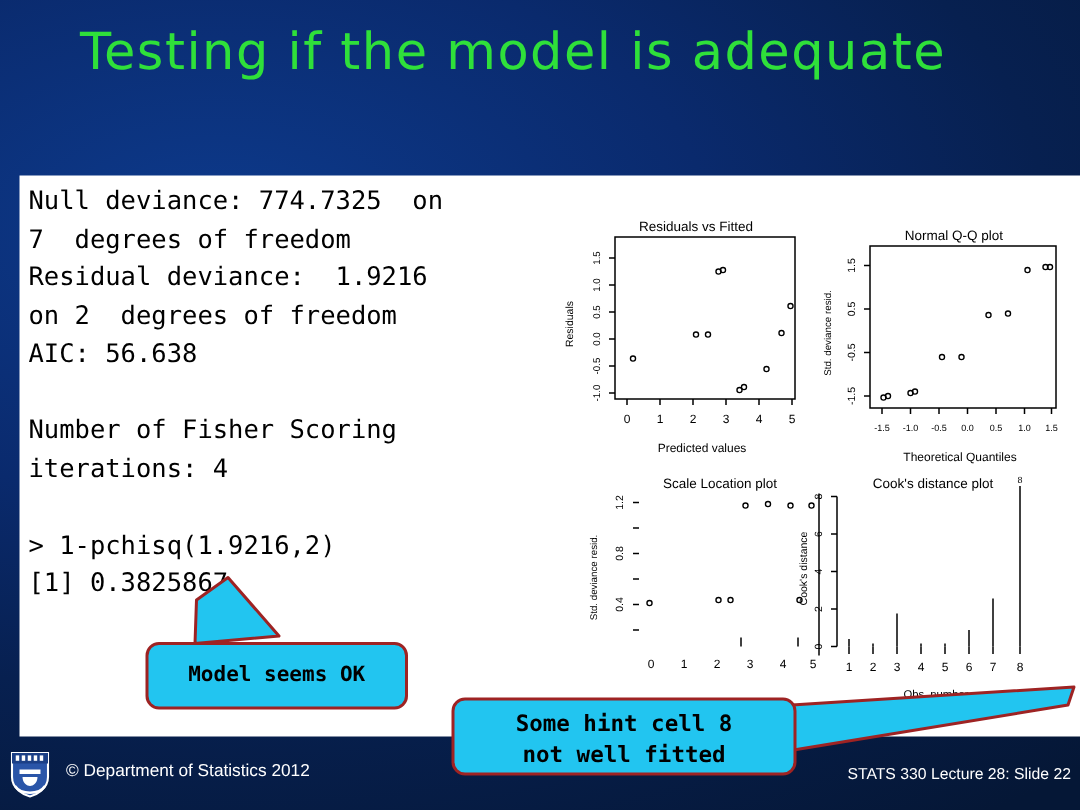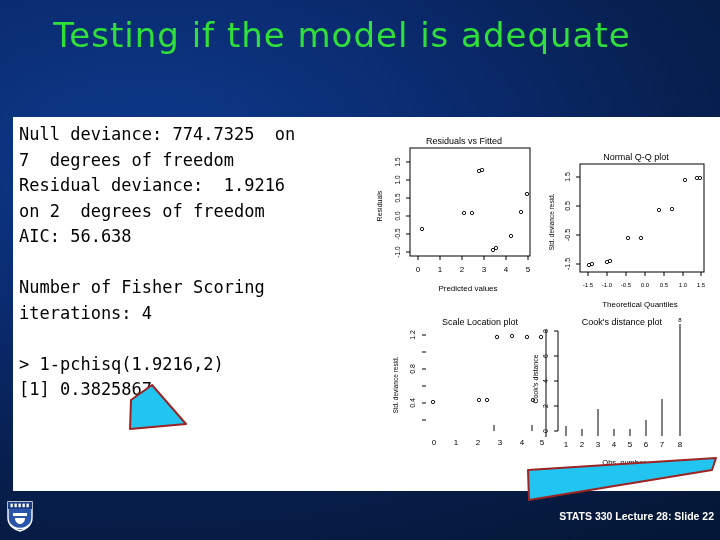--- a/index.html
+++ b/index.html
@@ -36,21 +36,21 @@
     font-family:"DejaVu Sans Mono","Liberation Mono",monospace;
     font-size:17px;line-height:25.5px;color:#000;
     white-space:pre-wrap;
   }
 
   
   .plots{
     position:absolute;left:368px;top:126px;width:352px;height:362px;
   }
   .plotcell{position:absolute;width:176px;height:181px;}
-  .p-tl{left:0;top:0;}
+  .p-tl{left:0;top:10px;}
   .p-tr{left:176px;top:16px;}
   .p-bl{left:16px;top:181px;}
   .p-br{left:160px;top:181px;}
   .plotcell svg{display:block;}
 
   
   .callout{
     position:absolute;
     background:#22c5f0;
     border:2px solid #9e2323;
@@ -77,21 +77,20 @@
   }
   .footer-copy{
     position:absolute;left:44px;top:508px;
     color:#ffffff;font-size:11.5px;
     font-family:"Liberation Sans",sans-serif;
   }
   .footer-slide{
     position:absolute;right:6px;top:510px;
     color:#ffffff;font-size:10.5px;
     font-family:"Liberation Sans",sans-serif;
-    font-weight:bold;
   }
 
   
   .plotcell text{font-family:"Liberation Sans",sans-serif;fill:#000;}
 </style>
 </head>
 <body>
 
 <div class="slide">
 
@@ -322,31 +321,35 @@
   </div>
 
   <svg class="tailsvg" style="left:0;top:0;width:720px;height:540px;">
     <polygon points="152,385 186,424 130,429 131,400" fill="#22c5f0" stroke="#9e2323" stroke-width="2" stroke-linejoin="round"></polygon>
   </svg>
 
   <svg class="tailsvg" style="left:0;top:0;width:720px;height:540px;">
     <polygon points="528,470 716,458 712,470 529,500" fill="#22c5f0" stroke="#9e2323" stroke-width="2" stroke-linejoin="round"></polygon>
   </svg>
 
-
+  <div class="callout" id="callout-ok">Model seems OK</div>
+
+  <div class="callout" id="callout-hint" style="white-space:pre-line;">Some hint cell 8
+not well fitted</div>
 
   <svg class="footer-logo" viewBox="0 0 28 32">
     <path d="M2 2 H26 V18 C26 26 18 30 14 31 C10 30 2 26 2 18 Z" fill="#2a55a8" stroke="#ffffff" stroke-width="1.4"></path>
     <path d="M2 2 H26 V9 H2 Z" fill="#1b3f86"></path>
     <g fill="#ffffff">
       <rect x="4.5" y="3.6" width="2.3" height="3.6"></rect>
       <rect x="8.5" y="3.6" width="2.3" height="3.6"></rect>
       <rect x="12.5" y="3.6" width="2.3" height="3.6"></rect>
       <rect x="16.5" y="3.6" width="2.3" height="3.6"></rect>
       <rect x="20.5" y="3.6" width="2.3" height="3.6"></rect>
     </g>
     <path d="M7 13 H21 V16 H7 Z" fill="#ffffff"></path>
     <path d="M9 18 C9 22 12 24 14 24 C16 24 19 22 19 18 Z" fill="#ffffff"></path>
     <path d="M4 24 C8 30 20 30 24 24" fill="none" stroke="#ffffff" stroke-width="1.6"></path>
   </svg>
+  <div class="footer-copy">© Department of Statistics 2012</div>
   <div class="footer-slide">STATS 330 Lecture 28: Slide 22</div>
 
 </div>
 
 </body></html>

